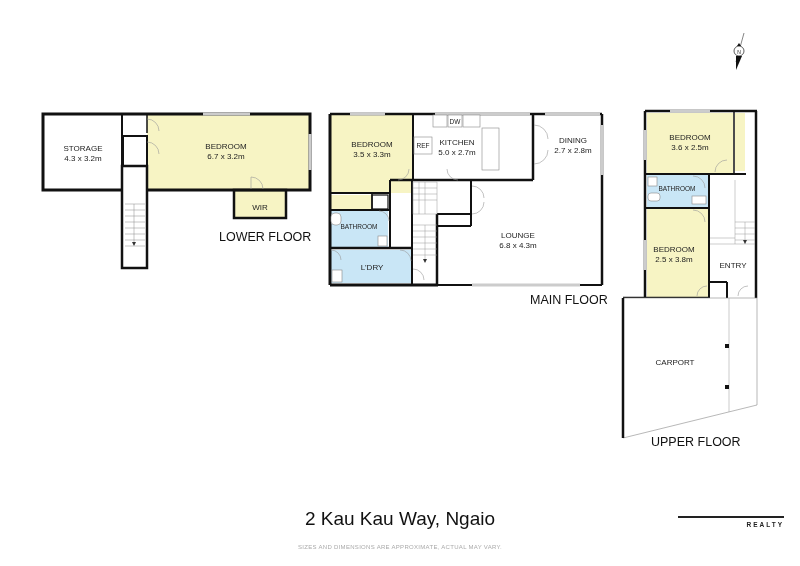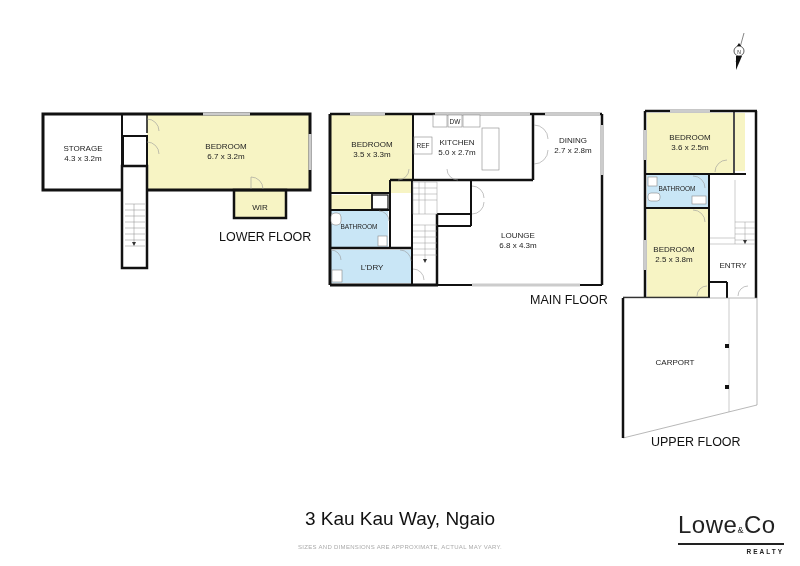--- a/index.html
+++ b/index.html
@@ -220,20 +220,19 @@
     <text x="690" y="150" class="lbl">3.6 x 2.5m</text>
     <text x="677" y="191" class="lbl lbl-small">BATHROOM</text>
     <text x="674" y="252" class="lbl">BEDROOM</text>
     <text x="674" y="262" class="lbl">2.5 x 3.8m</text>
     <text x="733" y="268" class="lbl">ENTRY</text>
     <text x="675" y="365" class="lbl">CARPORT</text>
     <text x="651" y="446" class="floor-lbl">UPPER FLOOR</text>
   </g>
 </svg>
 
-<div class="address">3 Kau Kau Way, Ngaio</div>
+<div class="address">2 Kau Kau Way, Ngaio</div>
 <div class="disclaimer">SIZES AND DIMENSIONS ARE APPROXIMATE, ACTUAL MAY VARY.</div>
 
 <div class="logo">
-  <div class="logo-main"><span>Lowe</span><span class="amp">&amp;</span><span>Co</span></div>
   <div class="logo-rule"></div>
   <div class="logo-sub">REALTY</div>
 </div>
 
 </body></html>

